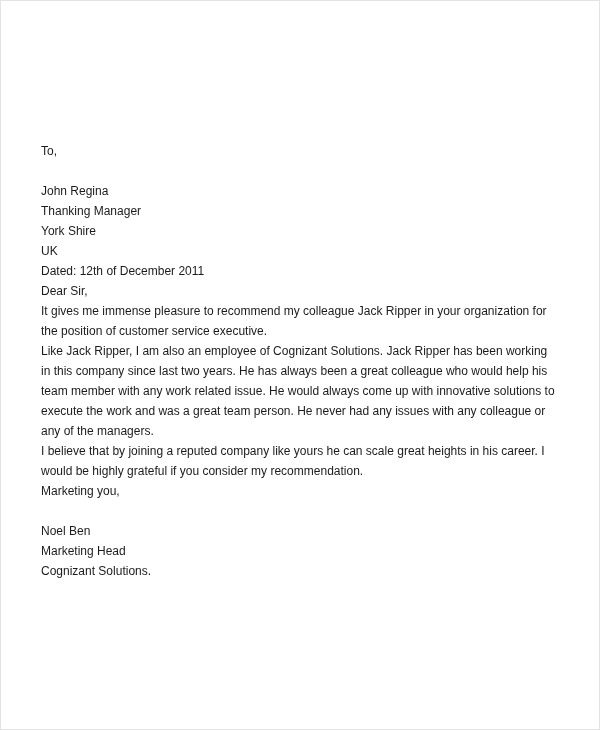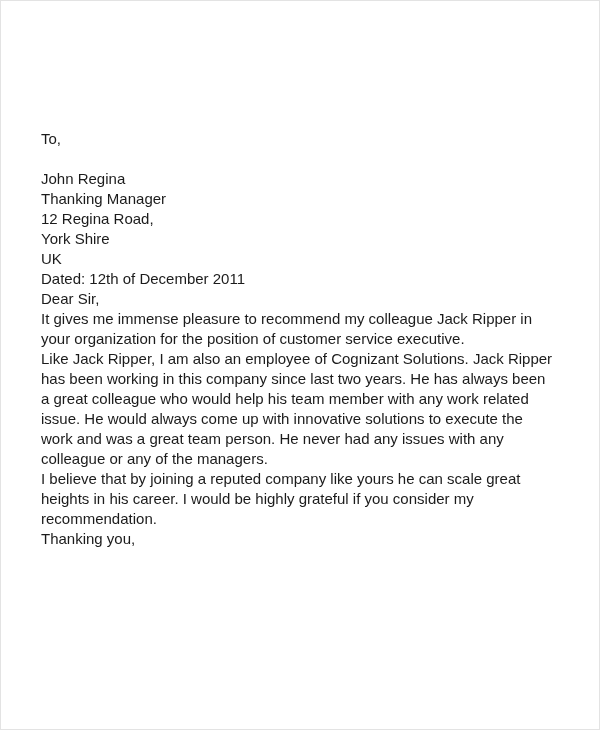--- a/index.html
+++ b/index.html
@@ -19,24 +19,24 @@
     box-sizing: border-box;
     width: 600px;
     height: 730px;
     background: #ffffff;
     border: 1px solid #e3e3e3;
     overflow: hidden;
   }
   .letter {
     position: absolute;
     left: 40px;
-    top: 128px;
+    top: 140px;
     width: 516px;
     color: #1b1b1b;
-    font-size: 15px;
+    font-size: 12px;
     line-height: 20px;
     text-align: left;
     -webkit-font-smoothing: antialiased;
   }
   .line {
     display: block;
     white-space: pre-wrap;
   }
   .spacer {
     display: block;
@@ -55,30 +55,34 @@
 
 <div class="page">
   <div class="letter">
 
     <span class="line">To,</span>
     <span class="spacer"></span>
 
     <span class="block">
       <span class="line">John Regina</span>
       <span class="line">Thanking Manager</span>
-      <span class="line">12 Regina Road,</span>
       <span class="line">York Shire</span>
       <span class="line">UK</span>
     </span>
 
     <span class="line">Dated: 12th of December 2011</span>
     <span class="line">Dear Sir,</span>
 
     <span class="para">It gives me immense pleasure to recommend my colleague Jack Ripper in your organization for the position of customer service executive.</span>
     <span class="para">Like Jack Ripper, I am also an employee of Cognizant Solutions. Jack Ripper has been working in this company since last two years. He has always been a great colleague who would help his team member with any work related issue. He would always come up with innovative solutions to execute the work and was a great team person. He never had any issues with any colleague or any of the managers.</span>
     <span class="para">I believe that by joining a reputed company like yours he can scale great heights in his career. I would be highly grateful if you consider my recommendation.</span>
 
-    <span class="line">Thanking you,</span>
+    <span class="line">Marketing you,</span>
     <span class="spacer"></span>
 
+    <span class="block">
+      <span class="line">Noel Ben</span>
+      <span class="line">Marketing Head</span>
+      <span class="line">Cognizant Solutions.</span>
+    </span>
 
   </div>
 </div>
 
 </body></html>

